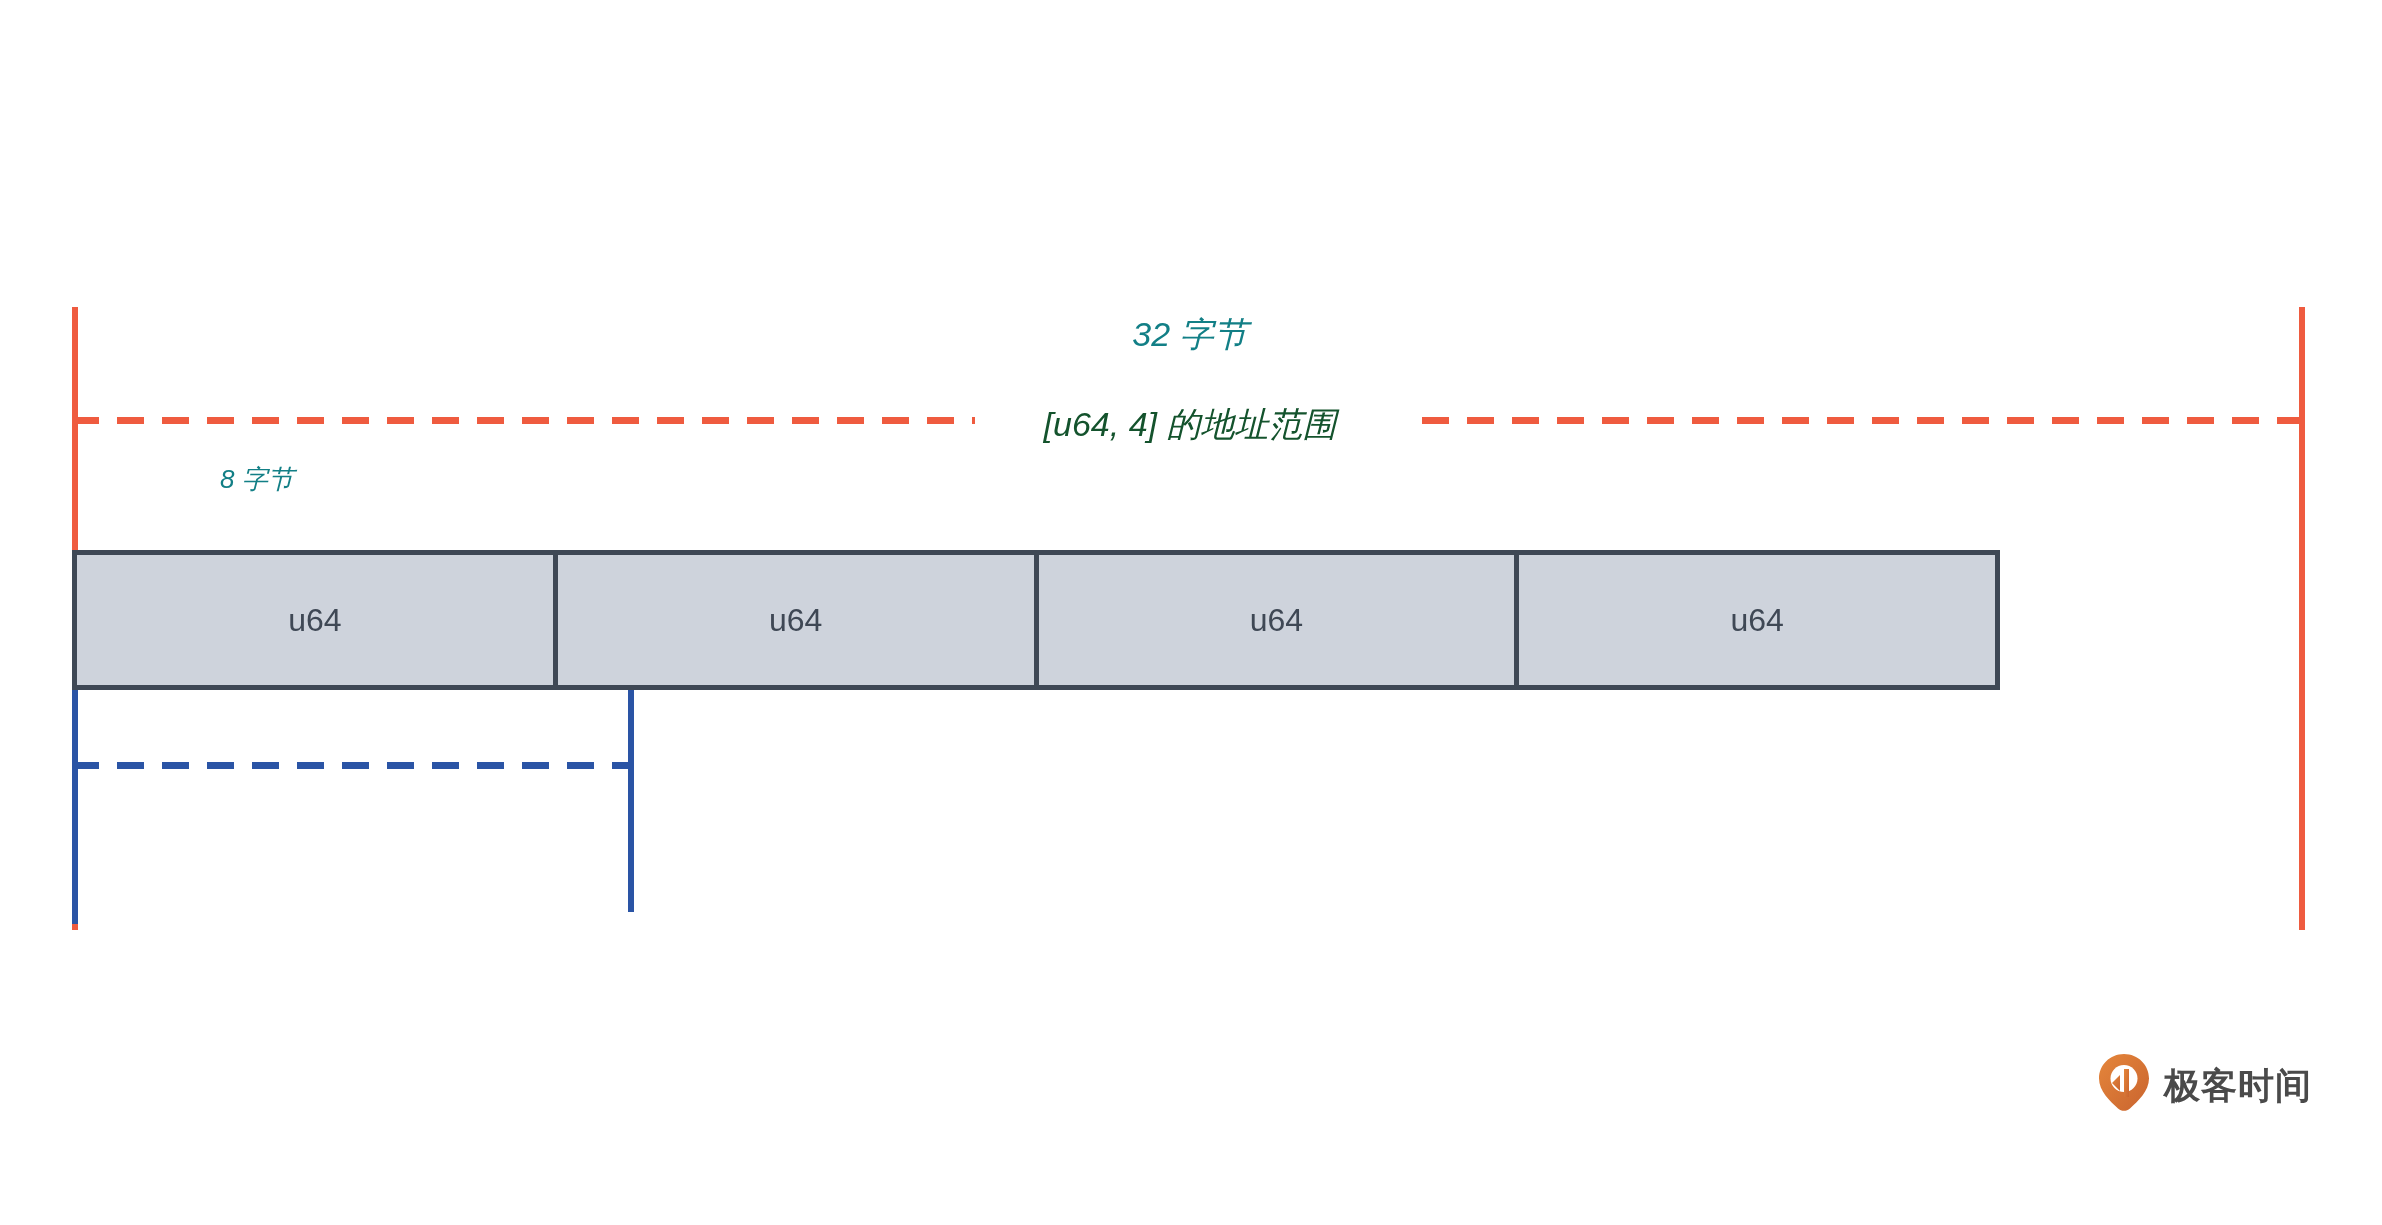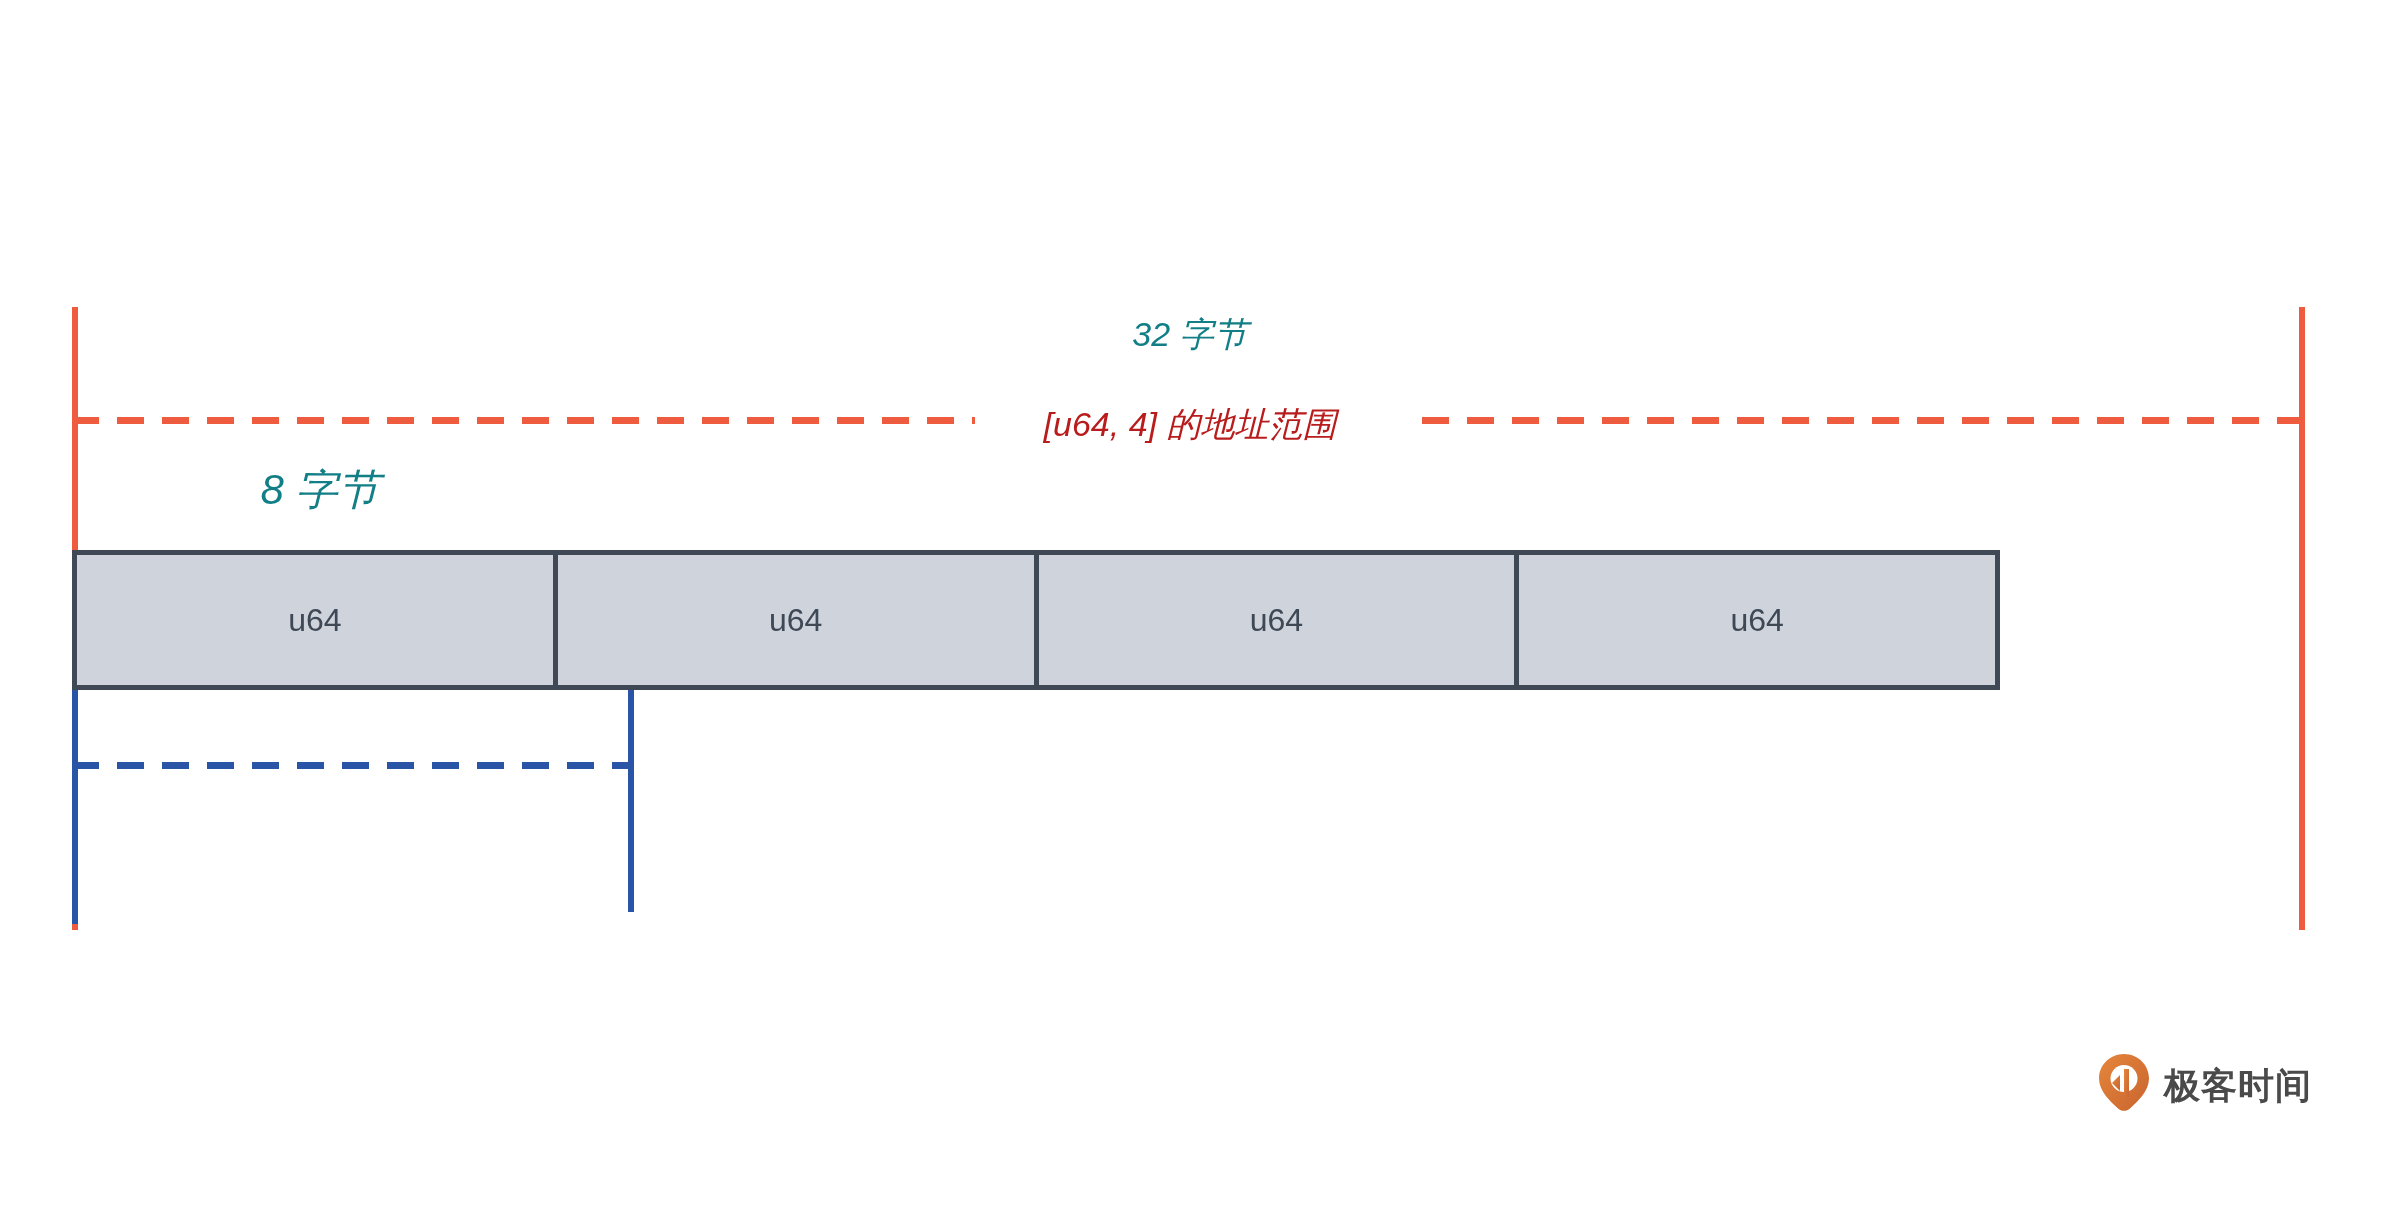--- a/index.html
+++ b/index.html
@@ -47,21 +47,21 @@
   }
 
   
   .label {
     position: absolute;
     white-space: pre;
     line-height: 1.35;
     font-style: italic;
   }
   .label.teal   { color: #127f86; }
-  .label.orange { color: #b91c1c; }
+  .label.orange { color: #14532d; }
   .label.blue   { color: #2a54a5; }
 
   .label-32bytes {
     left: 1060px;
     top: 312px;
     width: 260px;
     text-align: center;
     font-size: 34px;
   }
   .label-range-outer {
@@ -71,22 +71,21 @@
     text-align: center;
     font-size: 34px;
     background: #ffffff;
     padding: 2px 14px;
     box-sizing: border-box;
   }
   .label-8bytes {
     left: 220px;
     top: 462px;
     width: 200px;
-    text-align: center;
-    font-size: 42px;
+    font-size: 26px;
   }
   .label-range-elem {
     left: 200px;
     top: 728px;
     width: 280px;
     text-align: center;
     font-size: 34px;
     background: #ffffff;
     padding: 2px 10px;
     box-sizing: border-box;

